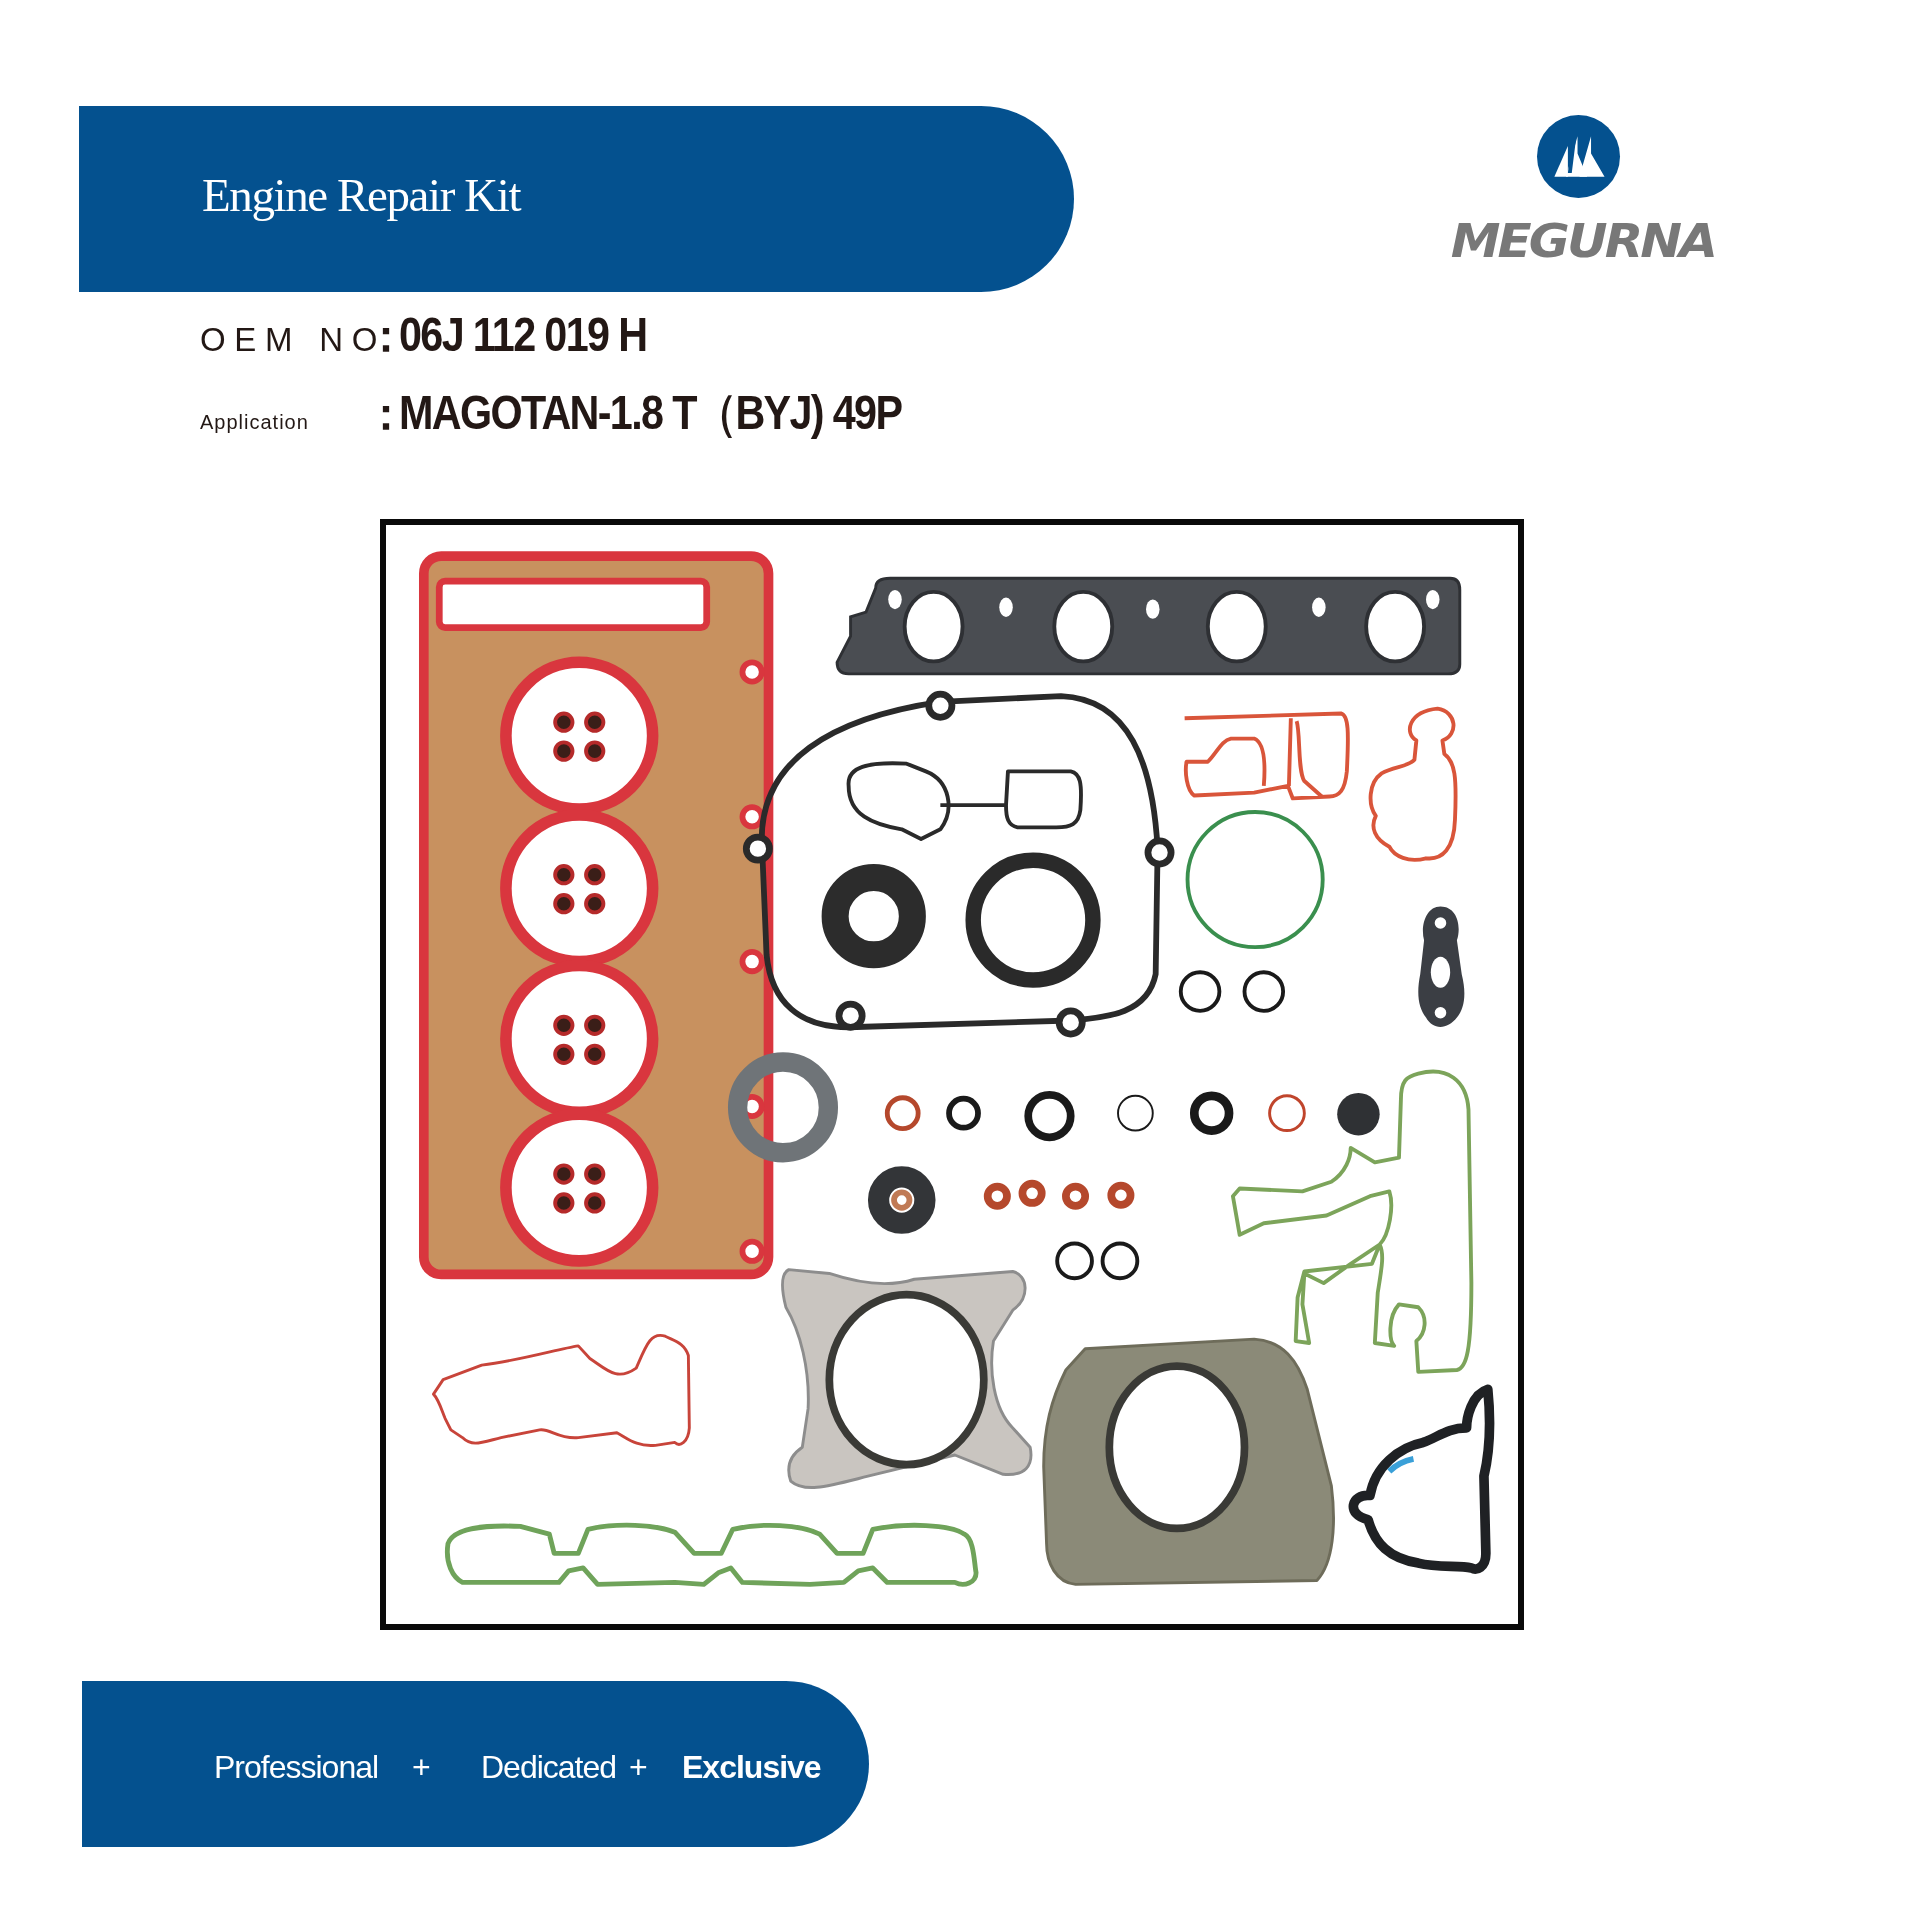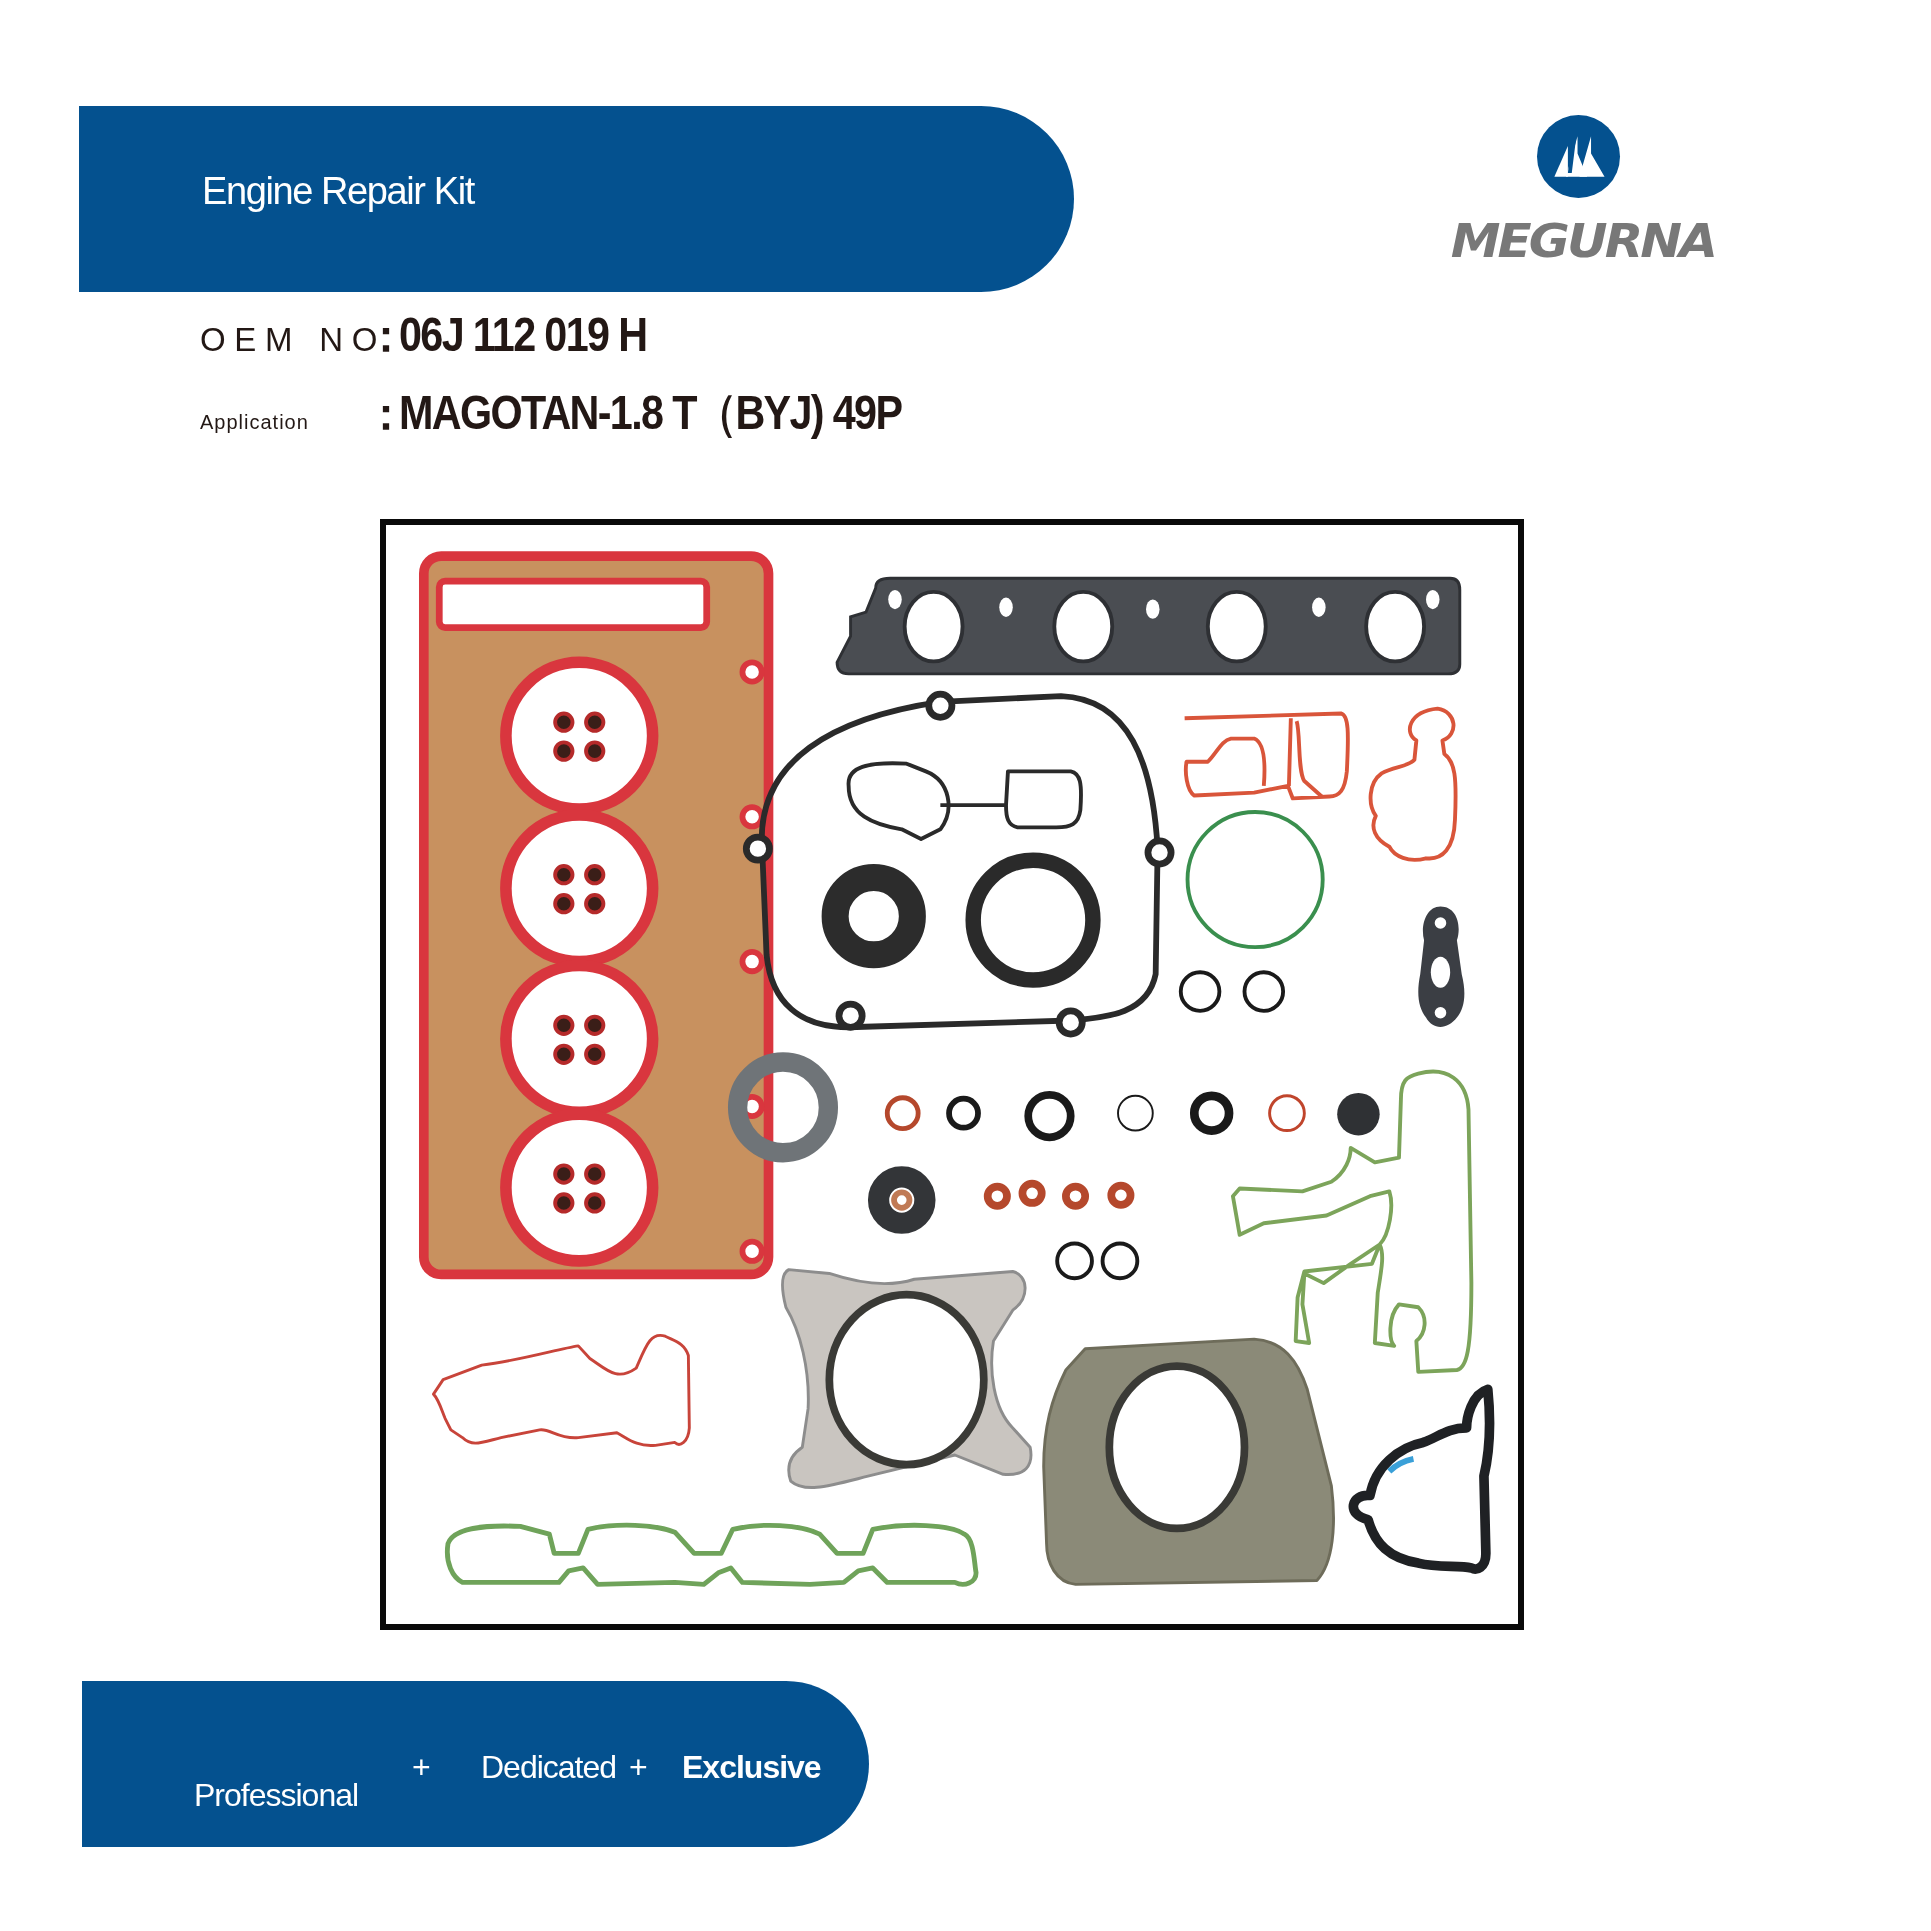--- a/index.html
+++ b/index.html
@@ -3,21 +3,21 @@
 <meta charset="utf-8">
 <style>
   html, body { margin: 0; padding: 0; background: #ffffff; }
   body { width: 1931px; height: 1931px; position: relative; overflow: hidden; font-family: "Liberation Sans", sans-serif; }
   .banner-top {
     position: absolute; left: 79px; top: 106px; width: 995px; height: 186px;
     background: #04518f; border-radius: 0 93px 93px 0 / 0 93px 93px 0;
   }
   .banner-title {
     position: absolute; left: 123px; top: 66px; color: #ffffff;
-    font-family: Liberation Sans, sans-serif; font-size: 38px; letter-spacing: -1.4px;
+    font-family: Liberation Serif, serif; font-size: 47px; letter-spacing: -1.4px;
     line-height: 1; white-space: nowrap;
   }
   .logo { position: absolute; left: 1439px; top: 114px; width: 290px; height: 154px; font-style: italic; }
   .logo-circle { position: absolute; left: 98px; top: 1px; width: 83px; height: 83px; border-radius: 50%; background: #04518f; overflow: hidden; }
   .logo-word {
     position: absolute; left: 2.9px; top: 102px; width: 282px; text-align: center;
     font-family: "DejaVu Sans", sans-serif; font-weight: bold; font-size: 50px; color: #787878;
     letter-spacing: -2.9px; line-height: 1; transform: scaleY(0.92);
   }
   .spec-row { position: absolute; left: 200px; white-space: nowrap; color: #231815; }
@@ -33,21 +33,21 @@
   .frame {
     position: absolute; left: 380px; top: 519px; width: 1132px; height: 1099px;
     border: 6.8px solid #0a0a0a; background: #ffffff; overflow: hidden;
   }
   .frame svg { position: absolute; left: -387px; top: -526px; }
   .banner-bottom {
     position: absolute; left: 82px; top: 1681px; width: 787px; height: 166px;
     background: #04518f; border-radius: 0 83px 83px 0 / 0 83px 83px 0;
   }
   .tagline { position: absolute; top: 70px; color: #ffffff; font-size: 32px; letter-spacing: -1px; line-height: 1; white-space: nowrap; font-family: "Liberation Sans", sans-serif; }
-  .tag-1 { left: 112px; margin-top: 28px; }
+  .tag-1 { left: 132px; }
   .plus-1 { left: 330px; }
   .tag-2 { left: 378px; margin-left: 21px; }
   .plus-2 { left: 547px; }
   .tag-3 { left: 600px; font-weight: bold; }
 </style>
 </head>
 <body>
 
 <div class="banner-top">
   <div class="banner-title">Engine Repair Kit</div>

